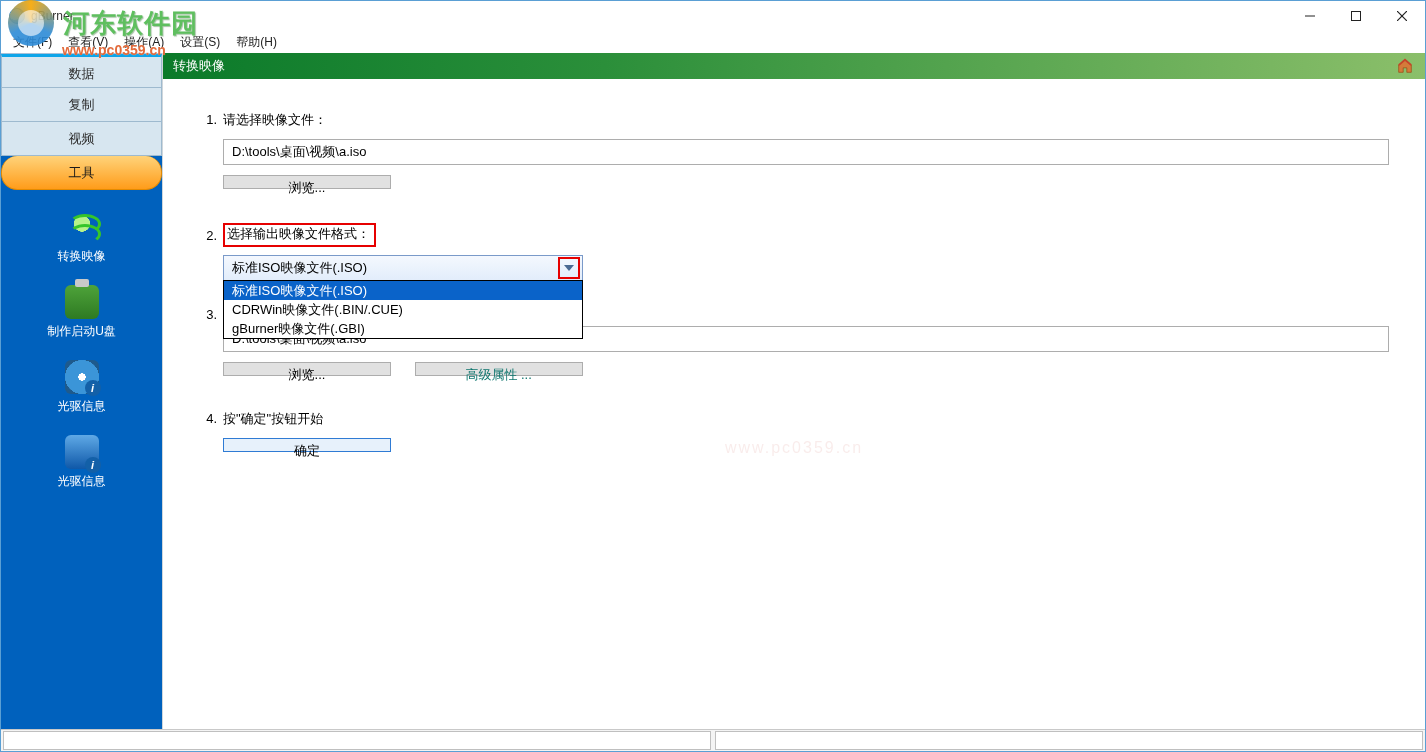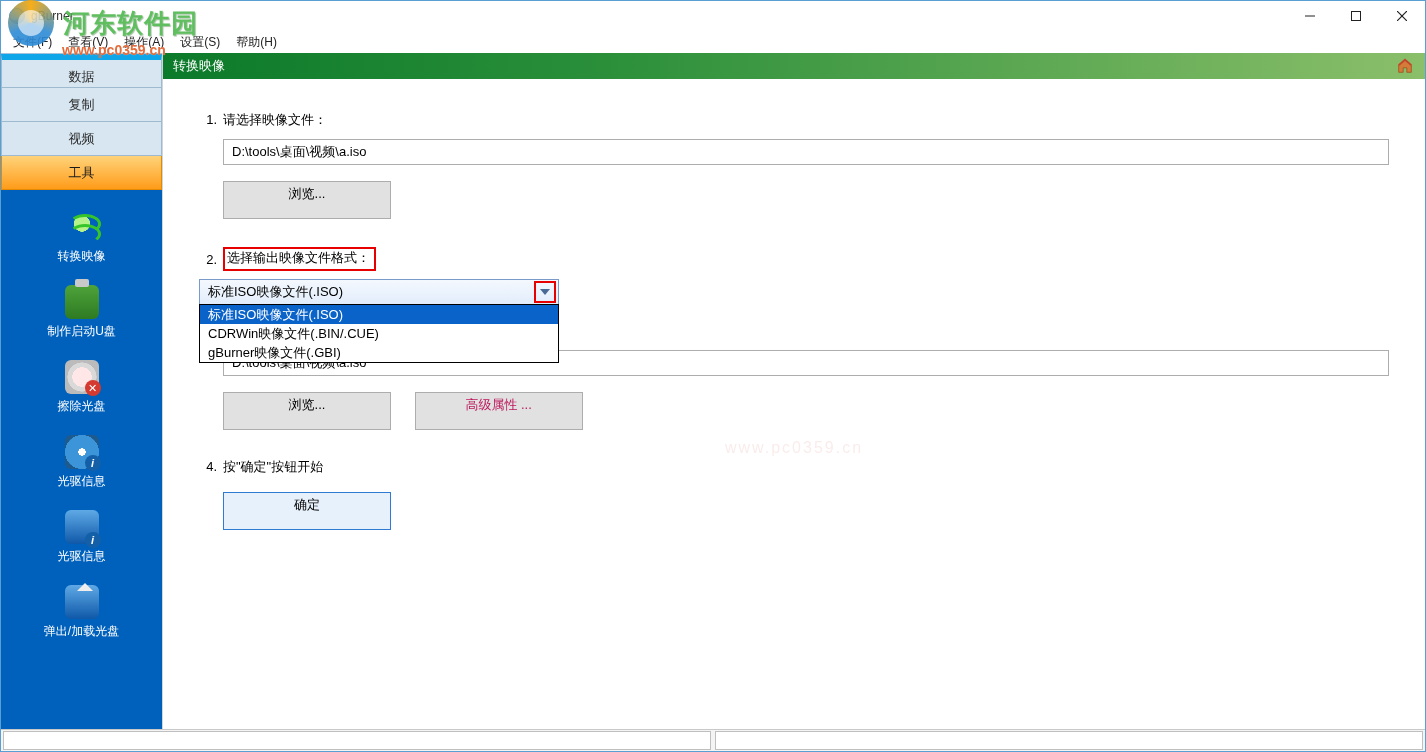--- a/index.html
+++ b/index.html
@@ -25,22 +25,22 @@
   
   .menubar { height:22px; background:#fff; display:flex; align-items:center; padding:0 4px; color:#222; }
   .menubar .mitem { padding:2px 8px; }
   
   
   .content { flex:1; display:flex; min-height:0; }
   
   
   .sidebar { width:190px; display:flex; flex-direction:column; background:#0061bd; border-top:1px solid #a6c0d8; }
   .tabbtn { height:34px; line-height:34px; text-align:center; background:#d7e6f0; border:1px solid #9ebacf; border-top:none; color:#2d2d2d; font-size:13px;}
-  .tabbtn:first-child{border-top:6px solid #0ea5e9;}
-  .tabbtn.active { background: linear-gradient(#ffd37a,#ff9c1a); border-color:#e58a00; color:#1a1a1a; }
+  .tabbtn:first-child{border-top:3px solid #0ea5e9;}
+  .tabbtn.active { background: linear-gradient(#ffd37a,#ff9c1a); border-color:#e58a00; color:#1a1a1a;border-radius:16px; }
   .sideitems { flex:1; padding-top:14px; }
   .sideitem { text-align:center; color:#fff; font-size:12px; padding:6px 0 14px; }
   .sideitem .ico { width:34px; height:34px; margin:0 auto 4px; border-radius:6px; position:relative; }
   .ico-convert{ background:radial-gradient(circle at 50% 40%, #b6f28a 0 30%, transparent 31%),#0061bd;}
   .ico-convert::before,.ico-convert::after{content:"";position:absolute;width:26px;height:14px;border:3px solid #35c52a;border-bottom-color:transparent;border-left-color:transparent;border-radius:50%;left:4px;top:4px;}
   .ico-convert::after{transform:rotate(180deg);top:14px;border-color:#35c52a;border-top-color:transparent;border-right-color:transparent;}
   .ico-usb{background:linear-gradient(#4ea33a,#2e7a22);border-radius:4px;}
   .ico-usb::after{content:"";position:absolute;left:10px;top:-6px;width:14px;height:8px;background:#c9c9c9;border-radius:2px;}
   .ico-erase{background:radial-gradient(circle,#ffe7e7 0 40%,#d9d9d9 41% 60%,#bbb 61% 100%);border-radius:50%;}
   .ico-erase::after{content:"✕";position:absolute;right:-2px;bottom:-2px;width:16px;height:16px;background:#d43a2f;border-radius:50%;color:#fff;font-size:11px;line-height:16px;text-align:center;}
@@ -56,27 +56,27 @@
   .greenbar { height:26px; background:linear-gradient(to right,#0b7a2a 0%,#2b8f3a 35%,#8bbf6a 100%); color:#fff; display:flex; align-items:center; padding:0 10px; font-size:13px; font-weight:500;}
   .greenbar .spacer{flex:1;}
   .home-icon{width:20px;height:20px;display:flex;align-items:center;justify-content:center;}
   .home-icon svg{width:18px;height:18px;}
   
   .formarea { padding: 32px 36px 0; color:#000; font-size:13px; position:relative;}
   .row { margin-bottom: 0px; }
   .step { display:flex; align-items:baseline; gap:6px; }
   .stepnum { width:18px; text-align:right; }
   .textinput { width:1166px; height:26px; border:1px solid #adadad; padding:3px 8px; font-family:Tahoma,sans-serif; font-size:13px; background:#fff; margin-top:10px; margin-left:24px;}
-  .btn { width:168px; height:38px; border:1px solid #adadad; background:#e1e1e1; font-size:13px; margin-top:16px; margin-left:24px; text-align:center; line-height:24px; display:inline-block;}
-  .btn.disabled{color:#be185d;}
+  .btn { width:168px; height:14px; border:1px solid #adadad; background:#e1e1e1; font-size:13px; margin-top:10px; margin-left:24px; text-align:center; line-height:24px; display:inline-block;}
+  .btn.disabled{color:#0f766e;}
   .btn.primary{border:1px solid #2f7bd4;background:#e7f1fb;}
   .highlight-red{border:2px solid #e60000;padding:0 4px 2px 2px;display:inline-block;}
   
   
-  .combo-wrap{position:relative;margin-top:8px;width:304px;}
+  .combo-wrap{position:relative;margin-left:24px;margin-top:8px;width:304px;}
   .combo{width:360px;height:26px;border:1px solid #7a9ac9;background:linear-gradient(#f4f8fe,#e2edfb);display:flex;align-items:center;padding:0 8px;font-size:13px;}
   .combo .ctext{flex:1;}
   .combo .cbtn{width:22px;height:22px;border:2px solid #e60000;display:flex;align-items:center;justify-content:center;margin-right:-6px;}
   .combo .cbtn svg{width:10px;height:6px;}
   .dropdown{position:absolute;left:0;top:25px;width:360px;border:1px solid #000;background:#fff;z-index:500;}
   .dropdown .opt{padding:1px 8px;font-size:13px;line-height:17px;}
   .dropdown .opt.sel{background:#0a63c9;color:#fff;}
   
   .sect-gap{height:28px;}
   
@@ -130,24 +130,22 @@
 
   <div class="content">
     <div class="sidebar">
       <div class="tabbtn">数据</div>
       <div class="tabbtn">复制</div>
       <div class="tabbtn">视频</div>
       <div class="tabbtn active">工具</div>
       <div class="sideitems">
         <div class="sideitem"><div class="ico ico-convert"></div><span>转换映像</span></div>
         <div class="sideitem"><div class="ico ico-usb"></div><span>制作启动U盘</span></div>
-        <div class="sideitem"><div class="ico ico-erase"></div><span>擦除光盘</span></div>
         <div class="sideitem"><div class="ico ico-discinfo"></div><span>光驱信息</span></div>
         <div class="sideitem"><div class="ico ico-driveinfo"></div><span>光驱信息</span></div>
-        <div class="sideitem"><div class="ico ico-eject"></div><span>弹出/加载光盘</span></div>
       </div>
     </div>
 
     <div class="mainpanel">
       <div class="greenbar">
         <span>转换映像</span>
         <span class="spacer"></span>
         <span class="home-icon">
           <svg viewBox="0 0 20 20">
               <path d="M3 9 L10 3 L17 9 L17 17 L12 17 L12 12 L8 12 L8 17 L3 17 Z" fill="#d47b3a" stroke="#9a4a15" stroke-width="0.8"></path>

